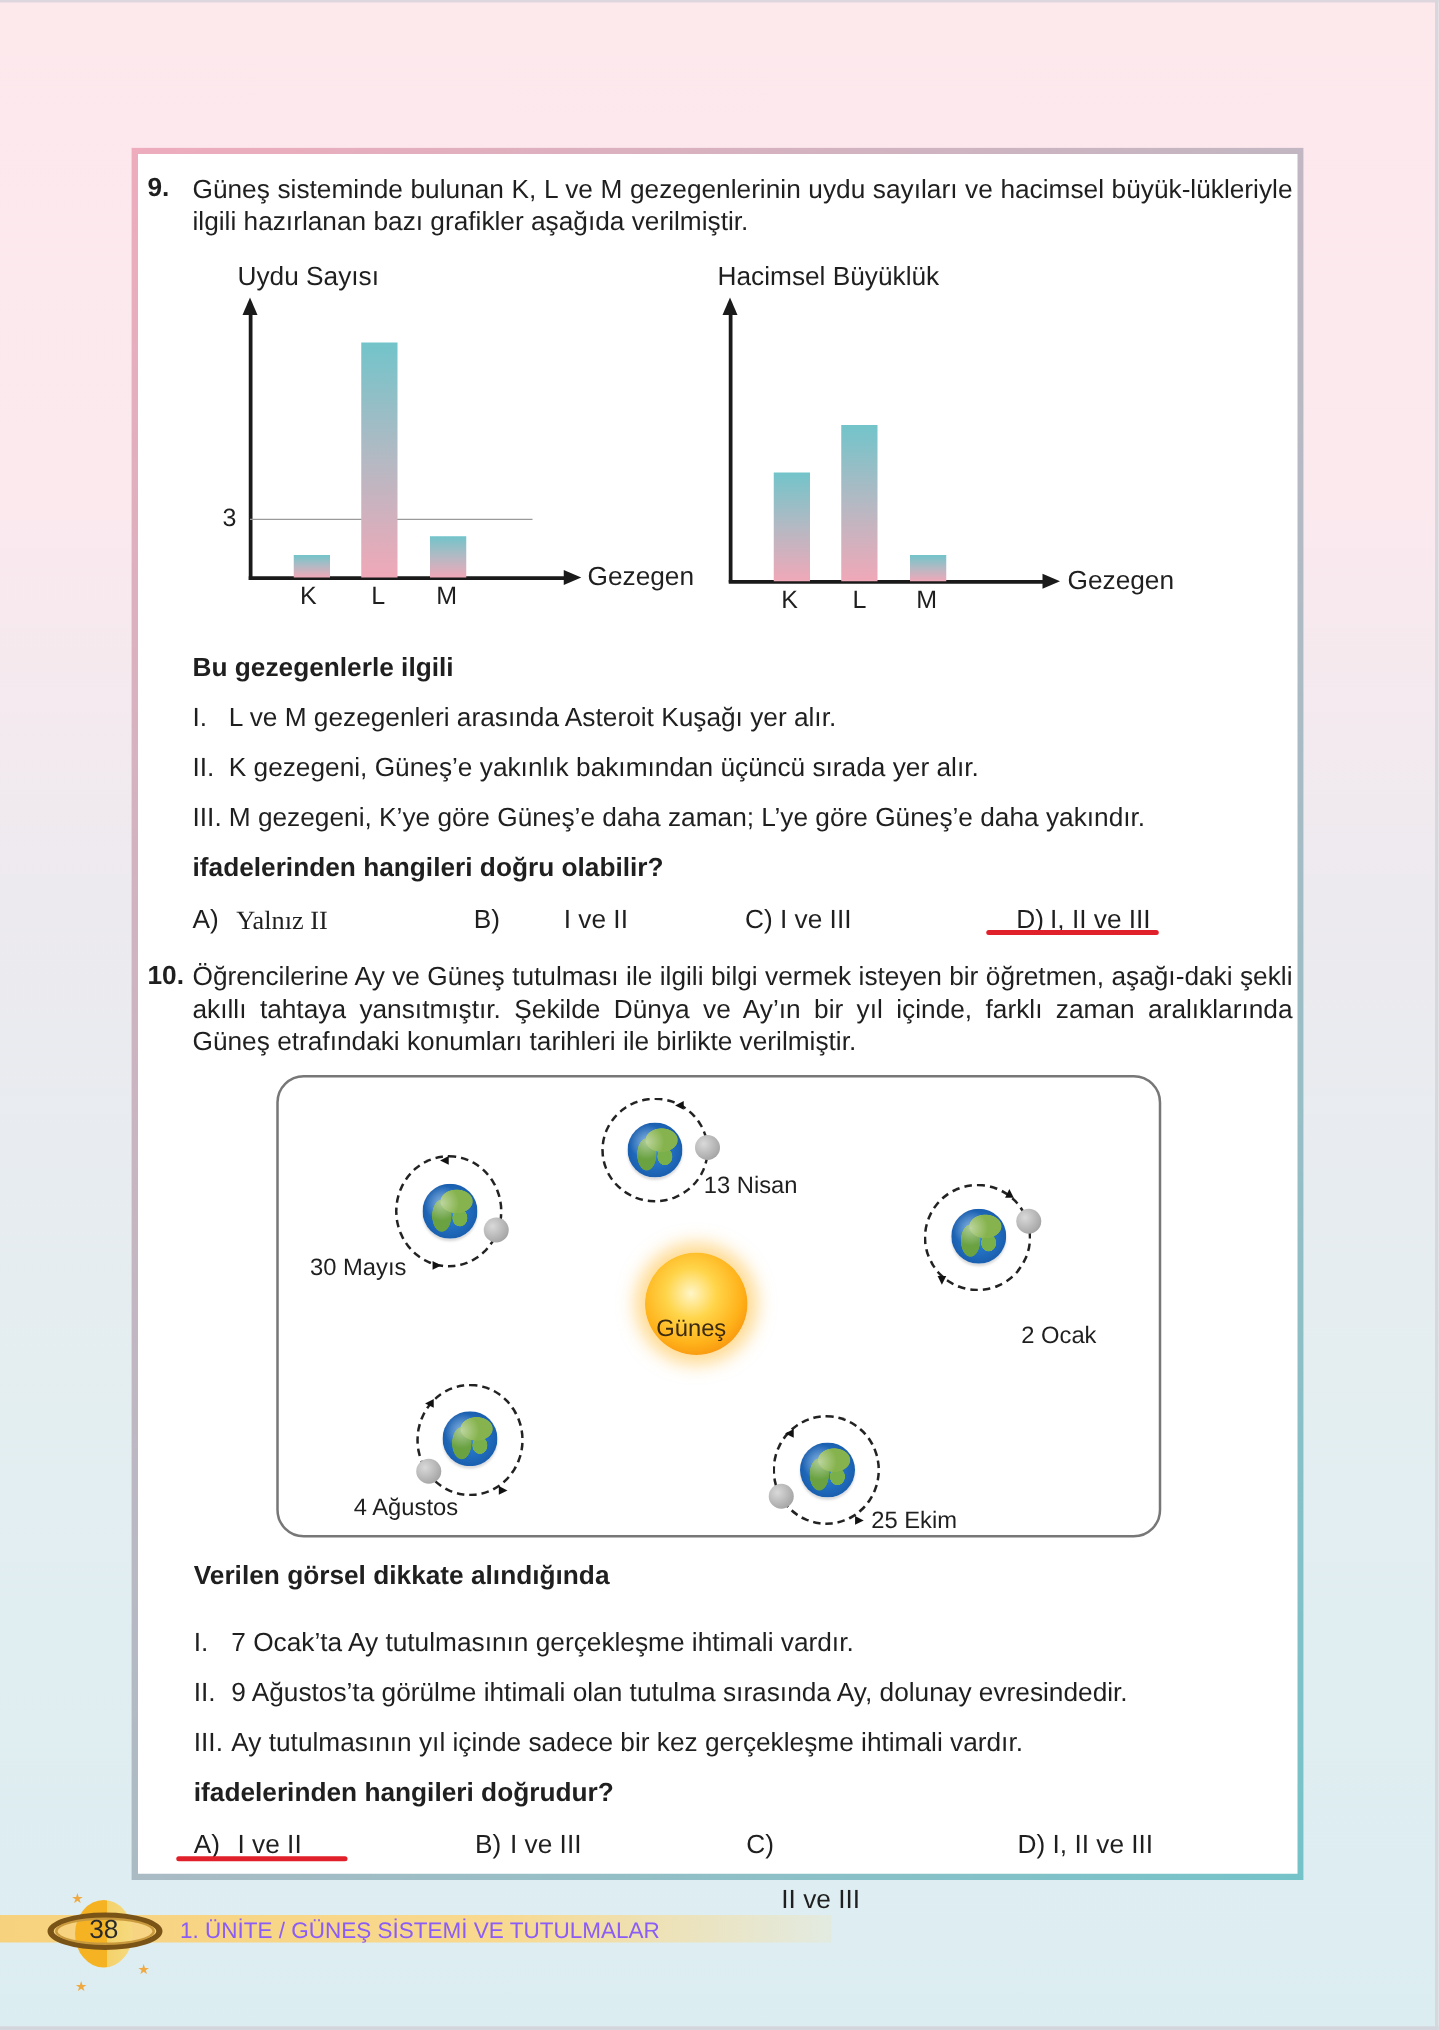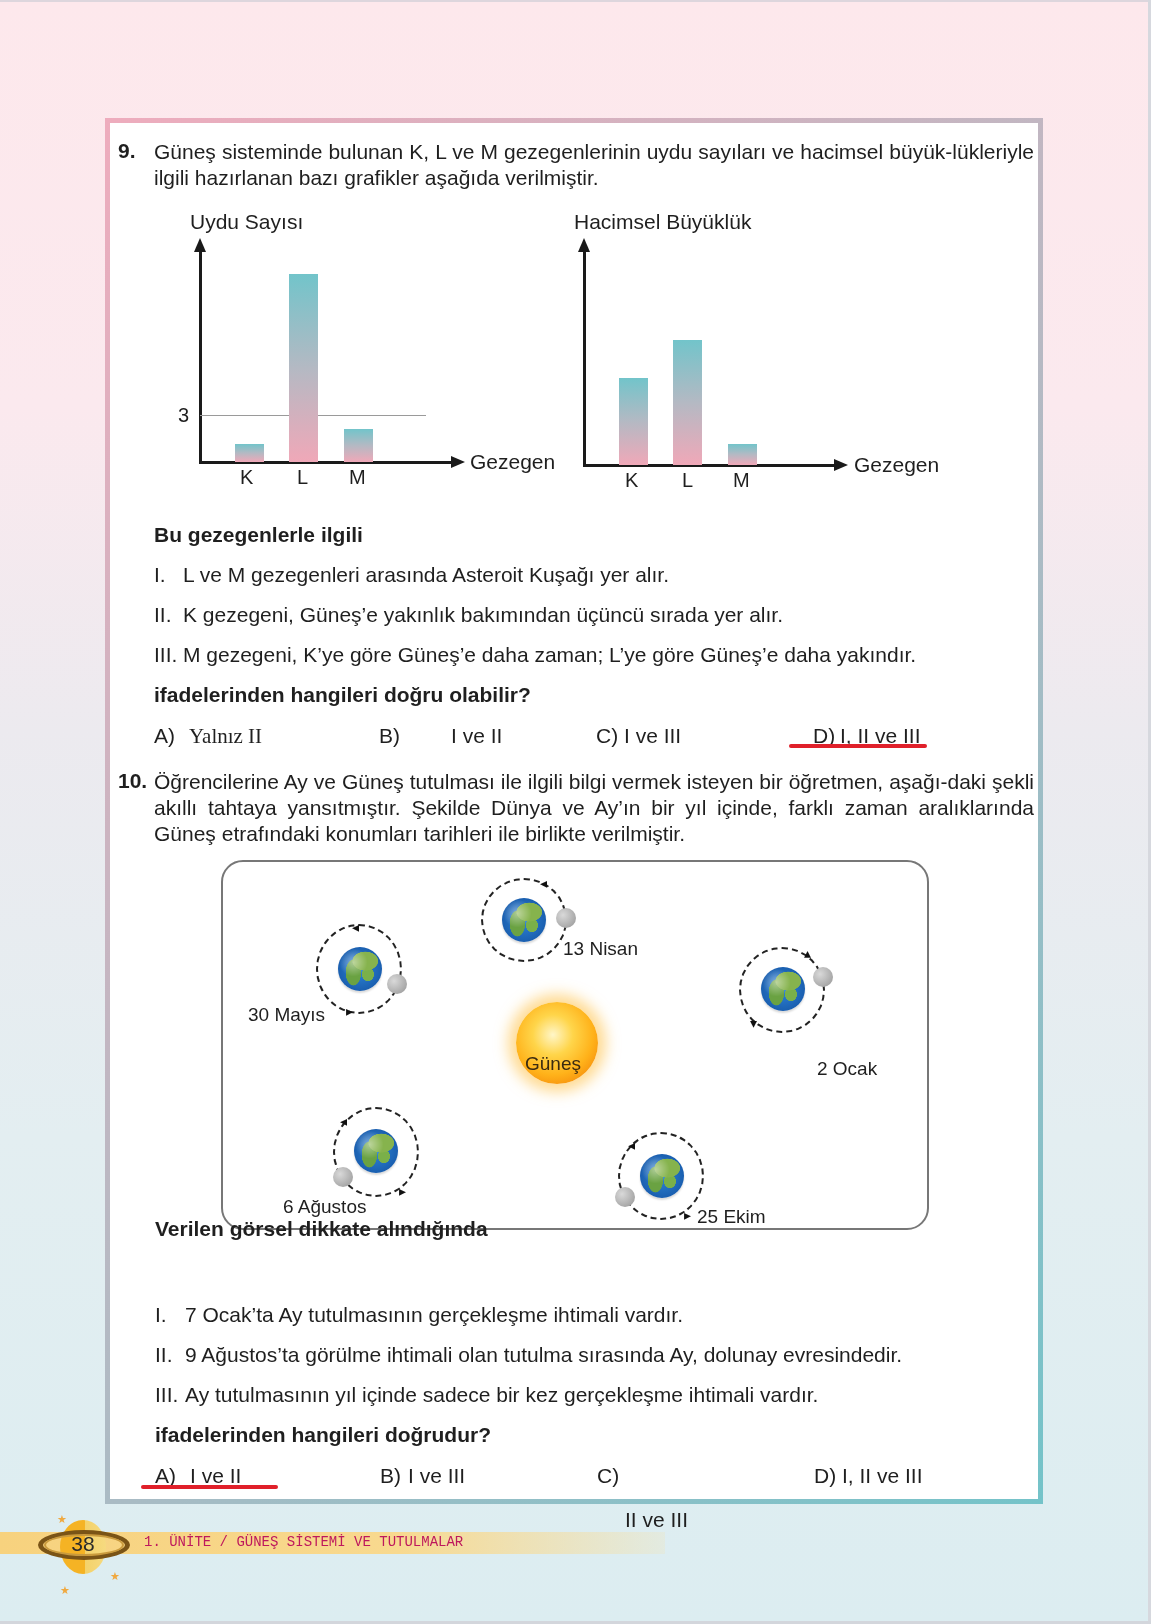--- a/index.html
+++ b/index.html
@@ -65,21 +65,21 @@
     position:absolute; border-radius:50%;
     background: radial-gradient(circle at 45% 40%, #fff6c8 0%, #ffd54a 30%, #ffb21a 60%, #f58a0a 85%, #f07a05 100%);
     box-shadow: 0 0 14px 8px rgba(255,190,60,0.55);
   }
   .orbit-arrow { position:absolute; font-size:14px; color:#111; line-height:1; }
   .diag-label { position:absolute; font-size:19px; white-space:nowrap; }
 
   
   .footer-band { position:absolute; left:0; top:1532px; width:665px; height:22px;
     background: linear-gradient(90deg, #f7d27e 0%, #f8d98f 60%, rgba(248,224,160,0.2) 100%); }
-  .footer-title { position:absolute; left:144px; top:1534px; font-size:14px; color:#be185d; white-space:nowrap;font-family:Liberation Mono, monospace; }
+  .footer-title { position:absolute; left:144px; top:1534px; font-size:18px; color:#8b5cf6; white-space:nowrap; }
   .saturn-ring { position:absolute; left:38px; top:1530px; width:92px; height:30px; border-radius:50%;
     border:5px solid #7a5416; background: transparent; }
   .saturn-ring2 { position:absolute; left:44px; top:1534px; width:80px; height:22px; border-radius:50%;
     border:2px solid #c99a3d; }
   .saturn-body { position:absolute; left:60px; top:1520px; width:46px; height:54px; border-radius:50%;
     background: linear-gradient(90deg, #f5b324 0%, #f5b324 55%, #f4d26a 55%, #f6da80 100%); }
   .page-num { position:absolute; left:63px; top:1532px; width:40px; text-align:center; font-size:21px; color:#2a2a2a; }
   .star { position:absolute; color:#f0a940; font-size:11px; line-height:1; }
 </style>
 </head>
@@ -189,33 +189,33 @@
   <div class="moon" style="left:813px; top:967px; width:20px; height:20px;"></div>
   <div class="diag-label" style="left:817px; top:1058px;">2 Ocak</div>
 </div>
 
 <div>
   <div class="orbit" style="left:333px; top:1107px; width:86px; height:90px;"></div>
   <div class="orbit-arrow" style="left:340px; top:1114px;">◂</div>
   <div class="orbit-arrow" style="left:399px; top:1184px;">▸</div>
   <div class="earth" style="left:354px; top:1129px; width:44px; height:44px;"></div>
   <div class="moon" style="left:333px; top:1167px; width:20px; height:20px;"></div>
-  <div class="diag-label" style="left:283px; top:1196px;">6 Ağustos</div>
+  <div class="diag-label" style="left:283px; top:1196px;">4 Ağustos</div>
 </div>
 
 <div>
   <div class="orbit" style="left:618px; top:1132px; width:86px; height:88px;"></div>
   <div class="orbit-arrow" style="left:628px; top:1138px;">◂</div>
   <div class="orbit-arrow" style="left:684px; top:1208px;">▸</div>
   <div class="earth" style="left:640px; top:1154px; width:44px; height:44px;"></div>
   <div class="moon" style="left:615px; top:1187px; width:20px; height:20px;"></div>
   <div class="diag-label" style="left:697px; top:1206px;">25 Ekim</div>
 </div>
 
-<div class="abs txt bold" style="left:155px; top:1216px;">Verilen görsel dikkate alındığında</div>
+<div class="abs txt bold" style="left:155px; top:1248px;">Verilen görsel dikkate alındığında</div>
 
 <div class="abs txt" style="left:155px; top:1302px;">I.</div>
 <div class="abs txt" style="left:185px; top:1302px;">7 Ocak’ta Ay tutulmasının gerçekleşme ihtimali vardır.</div>
 <div class="abs txt" style="left:155px; top:1342px;">II.</div>
 <div class="abs txt" style="left:185px; top:1342px;">9 Ağustos’ta görülme ihtimali olan tutulma sırasında Ay, dolunay evresindedir.</div>
 <div class="abs txt" style="left:155px; top:1382px;">III.</div>
 <div class="abs txt" style="left:185px; top:1382px;">Ay tutulmasının yıl içinde sadece bir kez gerçekleşme ihtimali vardır.</div>
 
 <div class="abs txt bold" style="left:155px; top:1422px;">ifadelerinden hangileri doğrudur?</div>
 

